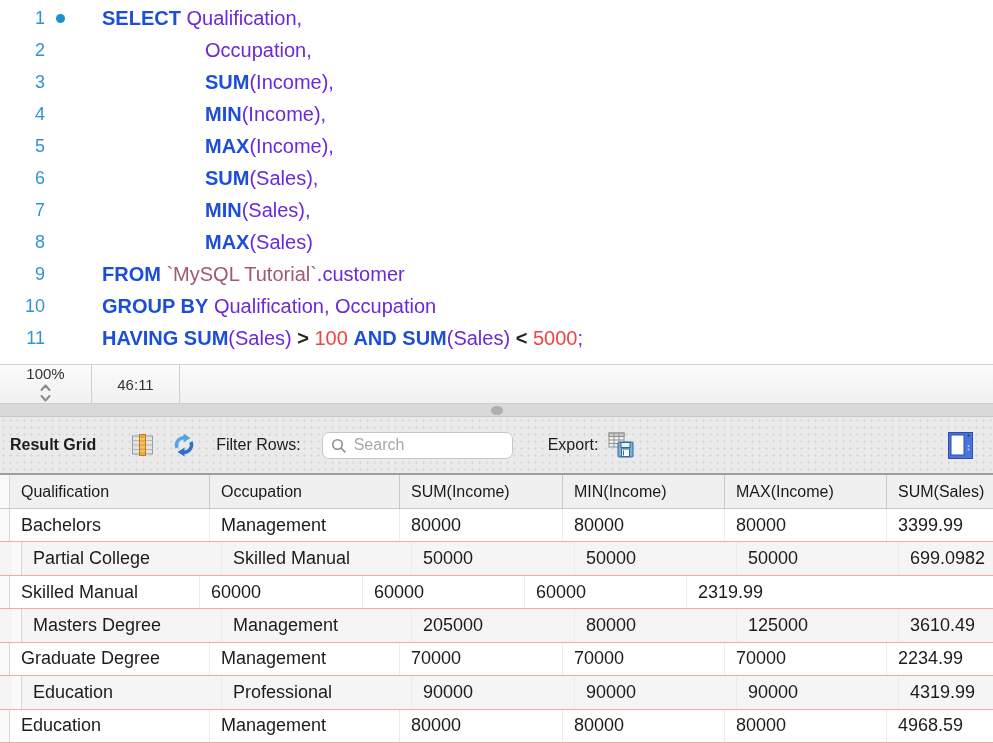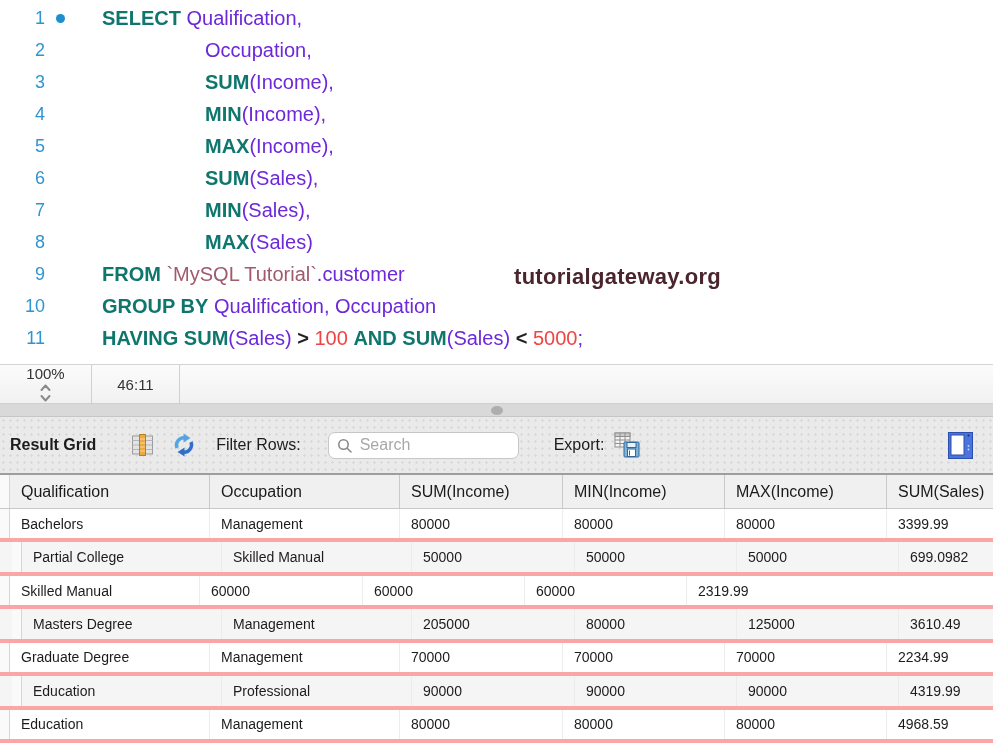--- a/index.html
+++ b/index.html
@@ -7,21 +7,21 @@
     font-family:"Liberation Sans","DejaVu Sans",sans-serif; }
 
   
   .editor { height:364px; background:#fff; position:relative; padding-top:2px; }
   .code-line { display:flex; align-items:center; height:32px; font-size:20px; }
   .line-no { width:45px; text-align:right; color:#2f94d0; font-size:18px; flex:0 0 auto; }
   .marker-col { width:30px; display:flex; justify-content:center; align-items:center; flex:0 0 auto; }
   .marker-dot { width:9px; height:9px; border-radius:50%; background:#1d8ece; }
   .code-text { padding-left:27px; white-space:pre; color:#333; }
   .code-text.indent { padding-left:130px; }
-  .tok-kw  { color:#0f766e; font-weight:bold; }
+  .tok-kw  { color:#1d4ed8; font-weight:bold; }
   .tok-id  { color:#6d28d9; }
   .tok-str { color:#a05a6e; }
   .tok-op  { color:#222222; font-weight:bold; }
   .tok-num { color:#ef4444; }
   .watermark { position:absolute; left:514px; top:264px; font-size:22px; font-weight:800;
     color:#4a252e; letter-spacing:.3px; }
 
   
   .status-bar { height:40px; border-top:1px solid #d4d4d4; border-bottom:1px solid #cfcfcf;
     background:linear-gradient(#fbfbfb,#f1f1f1); display:flex; align-items:stretch;
@@ -37,40 +37,40 @@
     border-radius:50%; background:#aeaeae; }
 
   
   .toolbar { height:56px; background-color:#eaeaea;
     background-image:radial-gradient(#d9d9d9 1px, transparent 1.3px); background-size:7px 7px;
     display:flex; align-items:center; font-size:16px; color:#1c1c1c; }
   .tb-title { font-weight:bold; margin-left:10px; }
   .tb-icon { display:flex; align-items:center; cursor:pointer; }
   .i-grid { margin-left:35px; } .i-refresh { margin-left:18px; }
   .tb-filter { margin-left:20px; }
-  .search-wrap { position:relative; margin-left:27px; }
+  .search-wrap { position:relative; margin-left:21px; }
   .search-input { width:191px; height:27px; border:1px solid #c6c6c6; border-radius:7px;
     background:#fff; padding:0 8px 0 31px; font-size:16px; color:#333; outline:none;
     font-family:"Liberation Sans","DejaVu Sans",sans-serif; }
   .search-input::placeholder { color:#a8a8a8; }
   .search-icon { position:absolute; left:9px; top:6px; }
   .tb-export { margin-left:35px; }
   .i-export { margin-left:10px; }
   .spacer { flex:1; }
   .i-panel { margin-right:20px; }
 
   
   .grid { height:270px; border-top:2px solid #9e9e9e; background:#3b82f6; }
   .grid-header { height:34px; background:#f0f0f0; display:flex; align-items:stretch;
     border-bottom:1px solid #c9c9c9; font-size:16px; color:#1a1a1a; }
   .gutter-cell { width:10px; flex:0 0 auto; border-right:1px solid #d6d6d6; background:#fafafa; }
   .h-cell { display:flex; align-items:center; padding-left:11px; border-right:1px solid #c9c9c9; }
   .grid-body { display:flex; flex-direction:column; height:234px; }
-  .grid-row { flex:1; display:flex; align-items:stretch; font-size:14px; color:#1c1c1c;
-    border-bottom:4px solid #fca5a5; background:#fff; }
+  .grid-row { flex:1; display:flex; align-items:stretch; font-size:18px; color:#1c1c1c;
+    border-bottom:1px solid #fca5a5; background:#fff; }
   .grid-row.alt { background:#f5f5f5;padding-left:12px; }
   .b-cell { display:flex; align-items:center; padding-left:11px; border-right:1px solid #ececec; }
   .col0 { width:200px; flex:0 0 auto; } .col1 { width:190px; flex:0 0 auto; }
   .col2 { width:163px; flex:0 0 auto; } .col3 { width:162px; flex:0 0 auto; }
   .col4 { width:162px; flex:0 0 auto; } .col5 { width:106px; flex:0 0 auto; border-right:none; }
 </style>
 </head>
 <body>
 
 <div class="editor">
@@ -126,21 +126,20 @@
         <span class="line-no">10</span>
         <span class="marker-col"></span>
         <span class="code-text"><span class="tok-kw">GROUP BY</span><span class="tok-id"> Qualification, Occupation</span></span>
       </div>
       <div class="code-line">
         <span class="line-no">11</span>
         <span class="marker-col"></span>
         <span class="code-text"><span class="tok-kw">HAVING SUM</span><span class="tok-id">(Sales) </span><span class="tok-op">&gt;</span><span class="tok-id"> </span><span class="tok-num">100</span><span class="tok-id"> </span><span class="tok-kw">AND SUM</span><span class="tok-id">(Sales) </span><span class="tok-op">&lt;</span><span class="tok-id"> </span><span class="tok-num">5000</span><span class="tok-id">;</span></span>
       </div>
     </div>
-  <div class="watermark">tutorialgateway.org</div>
 </div>
 
 <div class="status-bar">
   <div class="sb-seg1">
     <span>100%</span>
     <span class="tb-icon">
       <svg width="15" height="22" viewBox="0 0 15 22">
         <path d="M3.5 8 L7.5 3.5 L11.5 8" stroke="#8a8a8a" stroke-width="2" fill="none" stroke-linecap="round" stroke-linejoin="round"></path>
         <path d="M3.5 14 L7.5 18.5 L11.5 14" stroke="#8a8a8a" stroke-width="2" fill="none" stroke-linecap="round" stroke-linejoin="round"></path>
       </svg>

